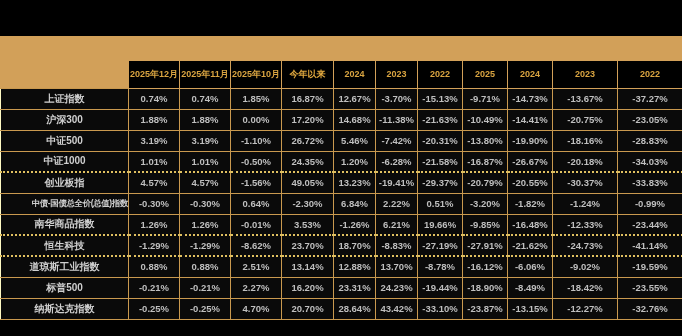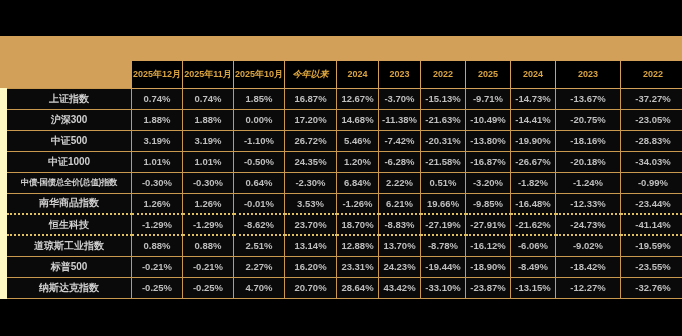--- a/index.html
+++ b/index.html
@@ -68,48 +68,48 @@
   tr.head-row td.colhead {
     background: #000000;
     color: #d9a441;
     font-size: 9px;
     font-weight: bold;
     border: 1px solid #d2a059;
     white-space: nowrap;
   }
   tr.head-row td.colhead.accent {
     color: #e2a93f;
-    font-style: italic;
   }
 
   
   tr.gap-row { height: 24px; }
   tr.gap-row td { background: #d2a059; border: none; }
 
   
   tr.data-row { height: 21px; }
   tr.data-row td {
     background: #0a0a0a;
     border: 1px solid #c9994f;
     color: #bfbfbf;
     font-size: 9.5px;
     font-weight: bold;
     white-space: nowrap;
   }
   tr.data-row td.rowlabel {
     color: #cfcfcf;
     font-size: 10px;
     font-weight: bold;
-    border-left: 7px solid #fef9c3;
+    border-left: 1px solid #fef9c3;
     border-right: 1px solid #c9994f;
     letter-spacing: 0px;
   }
   tr.data-row td.rowlabel.small {
     font-size: 8.4px;
     letter-spacing: -0.3px;
+    text-align: right;
   }
 
   
   tr.data-row.sep-top > td {
     border-top: 2px dotted #e0c060;
   }
 
   
   .footer {
     position: absolute;
@@ -224,20 +224,34 @@
           <td>-0.50%</td>
           <td>24.35%</td>
           <td>1.20%</td>
           <td>-6.28%</td>
           <td>-21.58%</td>
           <td>-16.87%</td>
           <td>-26.67%</td>
           <td>-20.18%</td>
           <td>-34.03%</td>
         </tr>
+        <tr class="data-row sep-top">
+          <td class="rowlabel">创业板指</td>
+          <td>4.57%</td>
+          <td>4.57%</td>
+          <td>-1.56%</td>
+          <td>49.05%</td>
+          <td>13.23%</td>
+          <td>-19.41%</td>
+          <td>-29.37%</td>
+          <td>-20.79%</td>
+          <td>-20.55%</td>
+          <td>-30.37%</td>
+          <td>-33.83%</td>
+        </tr>
         <tr class="data-row">
           <td class="rowlabel small">中债-国债总全价(总值)指数</td>
           <td>-0.30%</td>
           <td>-0.30%</td>
           <td>0.64%</td>
           <td>-2.30%</td>
           <td>6.84%</td>
           <td>2.22%</td>
           <td>0.51%</td>
           <td>-3.20%</td>

